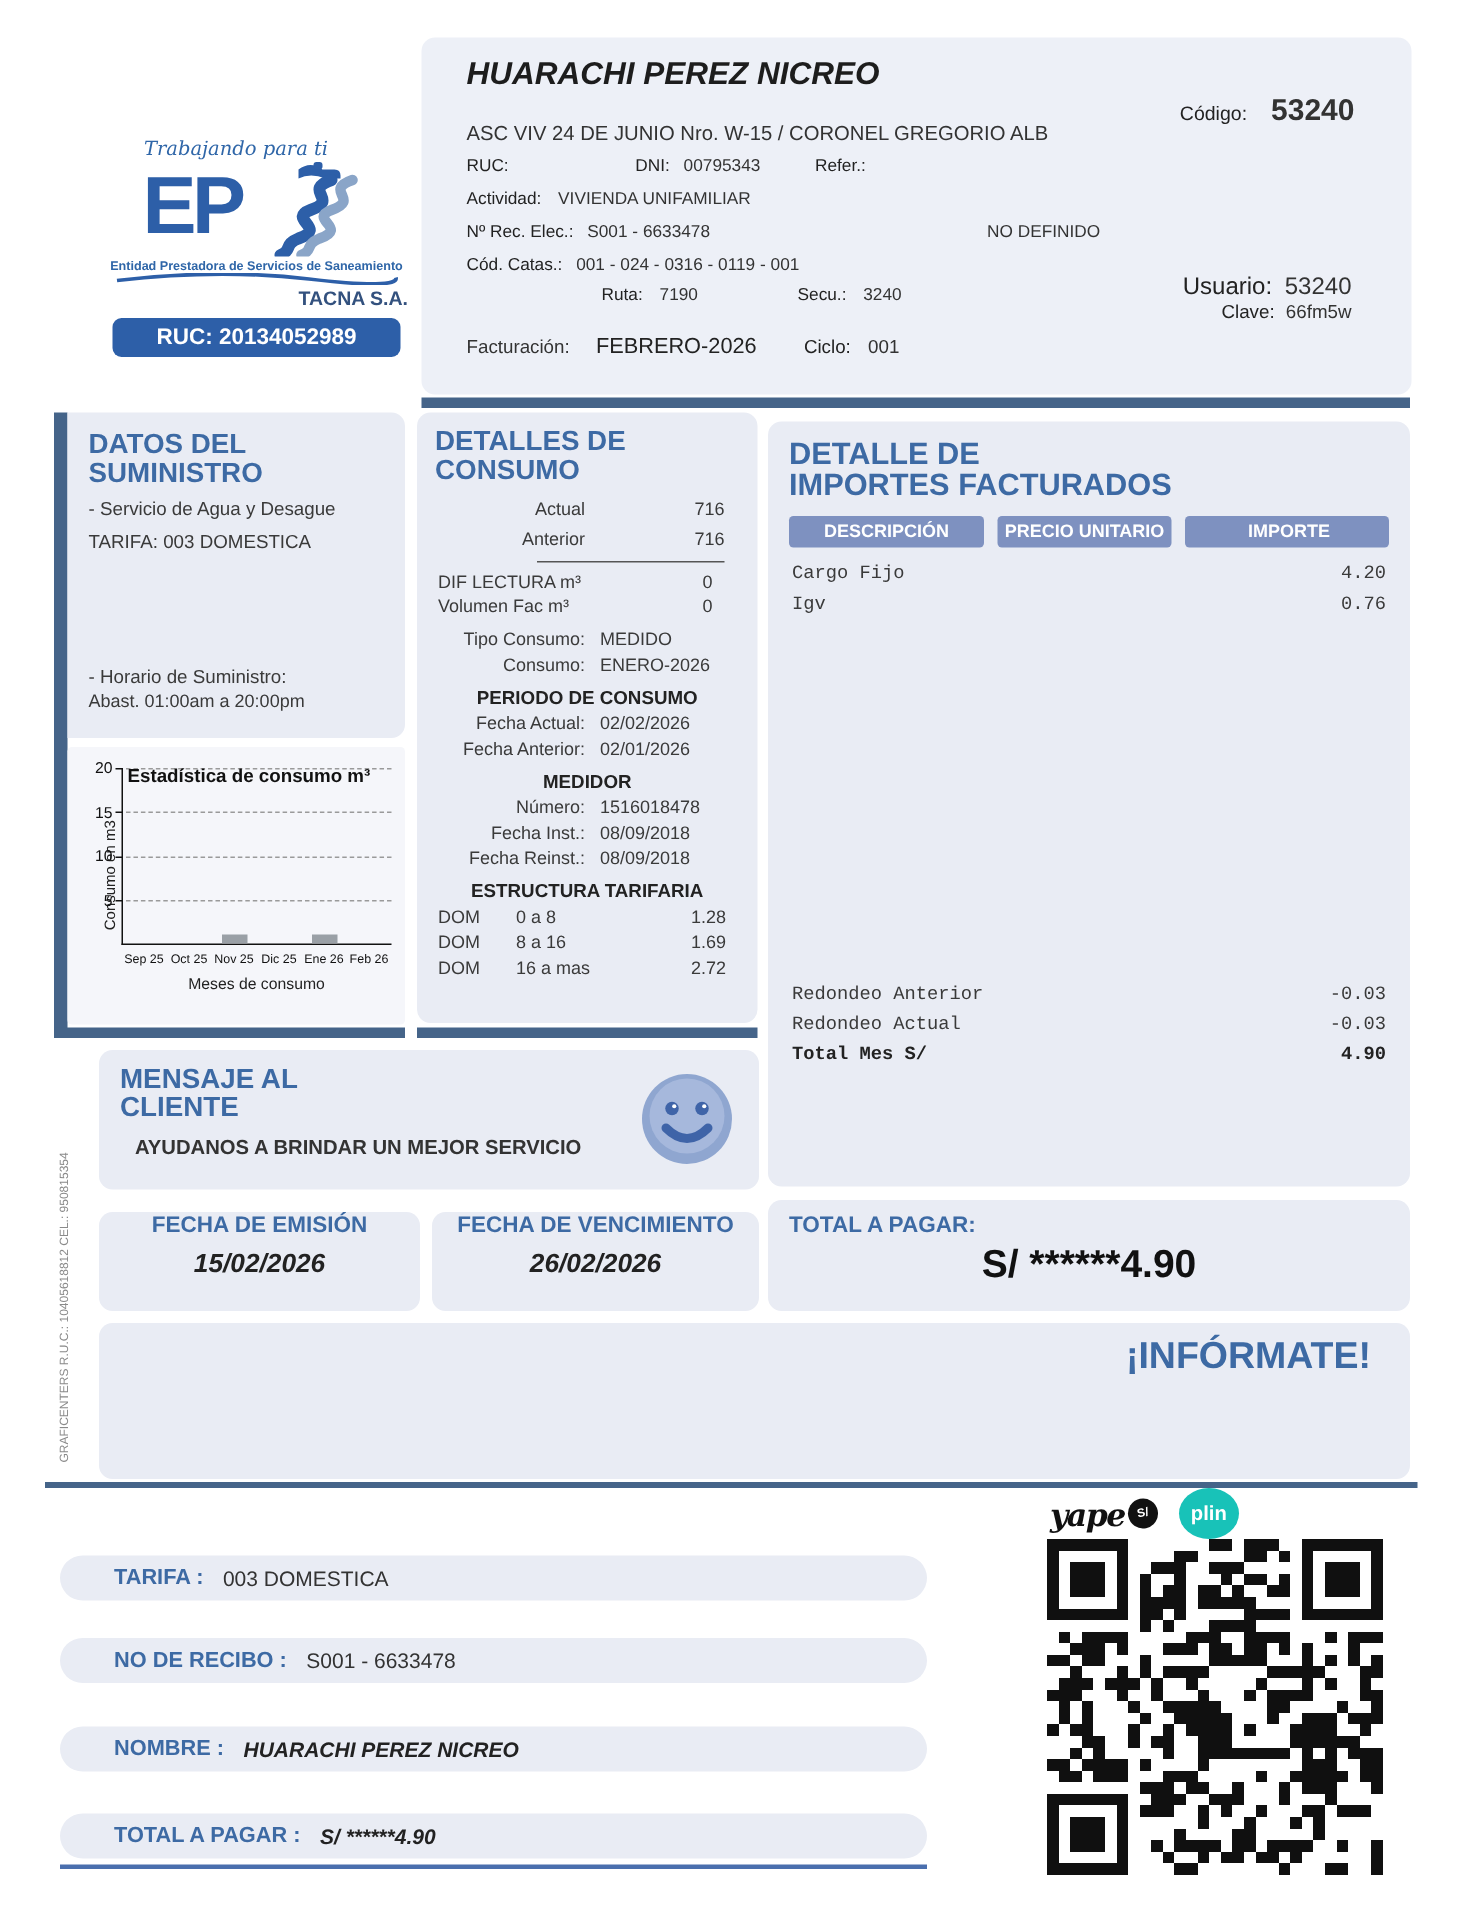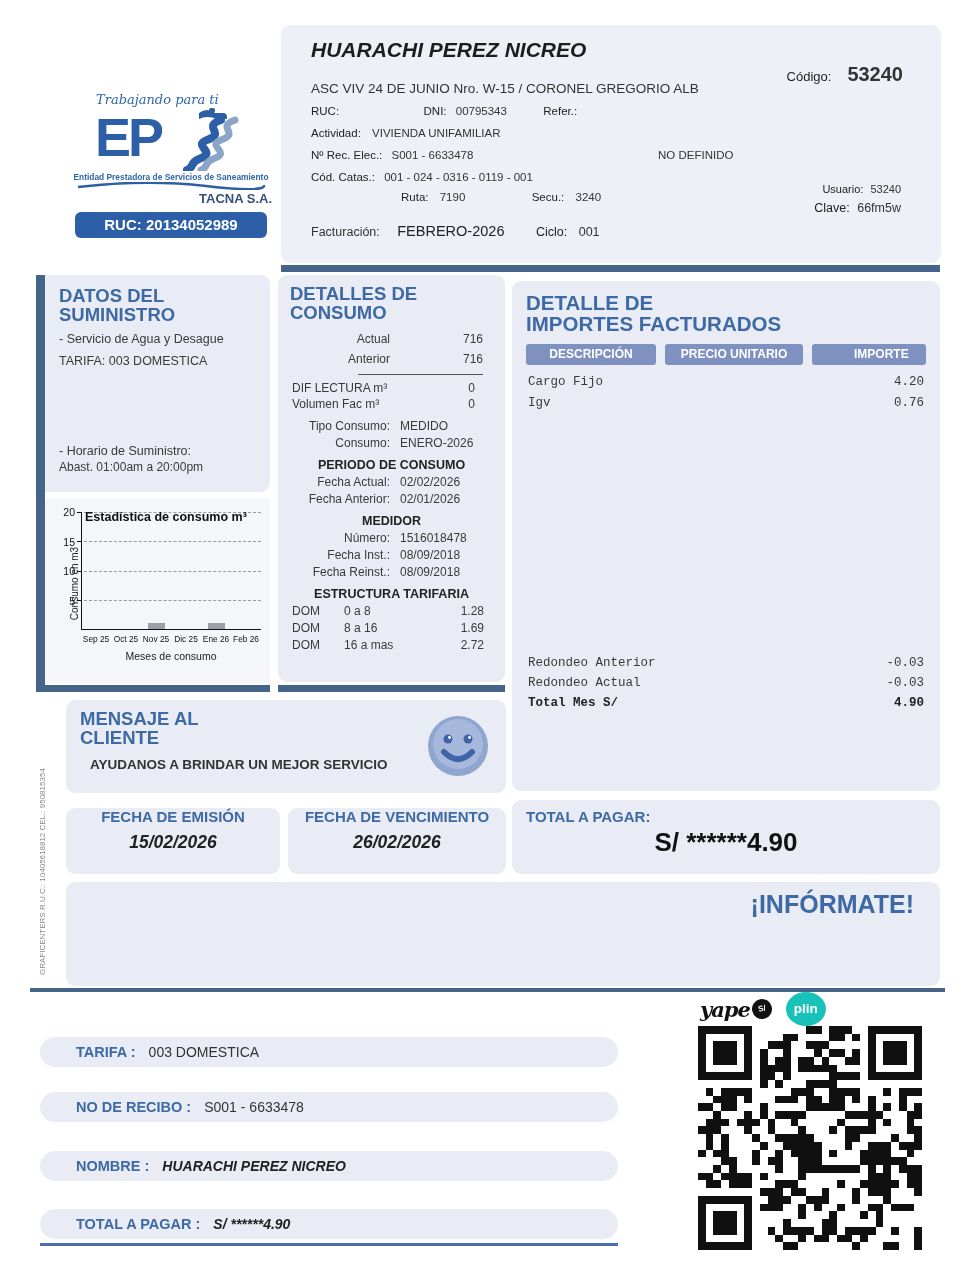--- a/index.html
+++ b/index.html
@@ -66,21 +66,21 @@
   .estr-row { display:flex; padding:0 0 0 14px; margin-top:3px; color:#3a3a3a; }
   .estr-row .et { width:52px; }
   .estr-row .er { width:90px; }
   .estr-row .ep { width:50px; text-align:right; }
 
   
   .importes-card { left:512px; top:281px; width:428px; height:510px; padding:12px 0 0 0; }
   .importes-card .sec-title { font-size:20.5px; padding-left:14px; }
   .pill-row { display:flex; gap:9px; padding:10px 14px 0 14px; }
   .hpill { background:#7e91c0; color:#fff; font-weight:bold; font-size:12px; text-align:center; height:21px; line-height:21px; border-radius:3px; }
-  .hpill.p1 { width:130px; } .hpill.p2 { width:138px; } .hpill.p3 { flex:1; text-align:left; padding-left:42px; }
+  .hpill.p1 { width:130px; } .hpill.p2 { width:116px; } .hpill.p3 { flex:1; text-align:left; padding-left:42px; }
   .irow { display:flex; justify-content:space-between; padding:0 16px; font-size:12.5px; color:#3a3a3a; margin-top:7px;font-family:Liberation Mono, monospace; }
   .ibottom { position:absolute; left:0; right:0; top:372px; }
   .ibottom .irow { margin-top:0; line-height:20px; }
   .irow.bold { font-weight:bold; color:#222; }
 
   
   .mensaje-card { left:66px; top:700px; width:440px; height:93px; padding:10px 14px; }
   .mensaje-card .sec-title { font-size:18.5px; }
   .mensaje-text { font-size:13.5px; font-weight:bold; color:#333; margin:10px 0 0 10px; }
   .smiley { position:absolute; right:16px; top:14px; }
@@ -163,21 +163,21 @@
       <span class="lab">Cód. Catas.:</span>
       <span style="margin-left:6px;">001 - 024 - 0316 - 0119 - 001</span>
     </div>
     <div class="abs hdr-sm" style="left:120px; top:166px;">
       <span class="lab">Ruta:</span>
       <span style="margin-left:8px;">7190</span>
       <span style="display:inline-block; width:60px;"></span>
       <span class="lab">Secu.:</span>
       <span style="margin-left:8px;">3240</span>
     </div>
-    <div class="abs" style="right:40px; top:158px; font-size:11px;">
+    <div class="abs" style="right:40px; top:158px; font-size:16px;">
       <span class="lab">Usuario:</span>
       <span style="margin-left:4px;">53240</span>
     </div>
     <div class="abs" style="right:40px; top:176px; font-size:12.5px;">
       <span class="lab">Clave:</span>
       <span style="margin-left:4px;">66fm5w</span>
     </div>
     <div class="abs" style="left:30px; top:198px; font-size:12.5px;">
       <span>Facturación:</span>
       <span class="lab" style="font-size:14.5px; margin-left:14px;">FEBRERO-2026</span>

